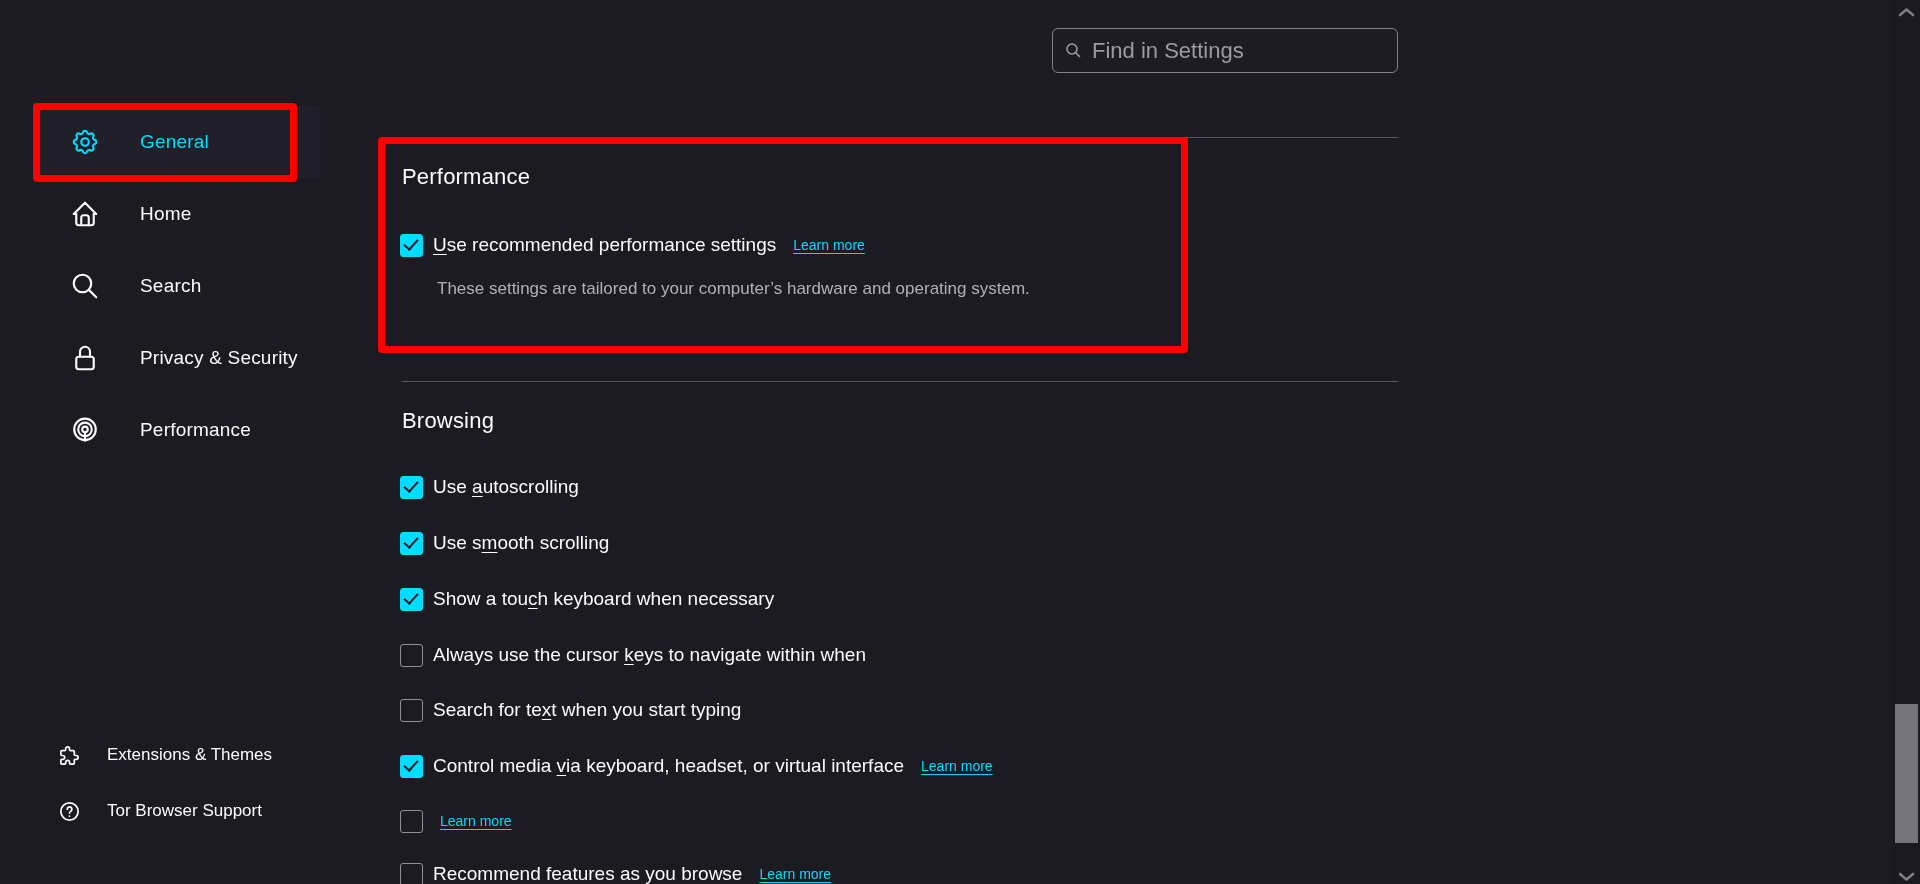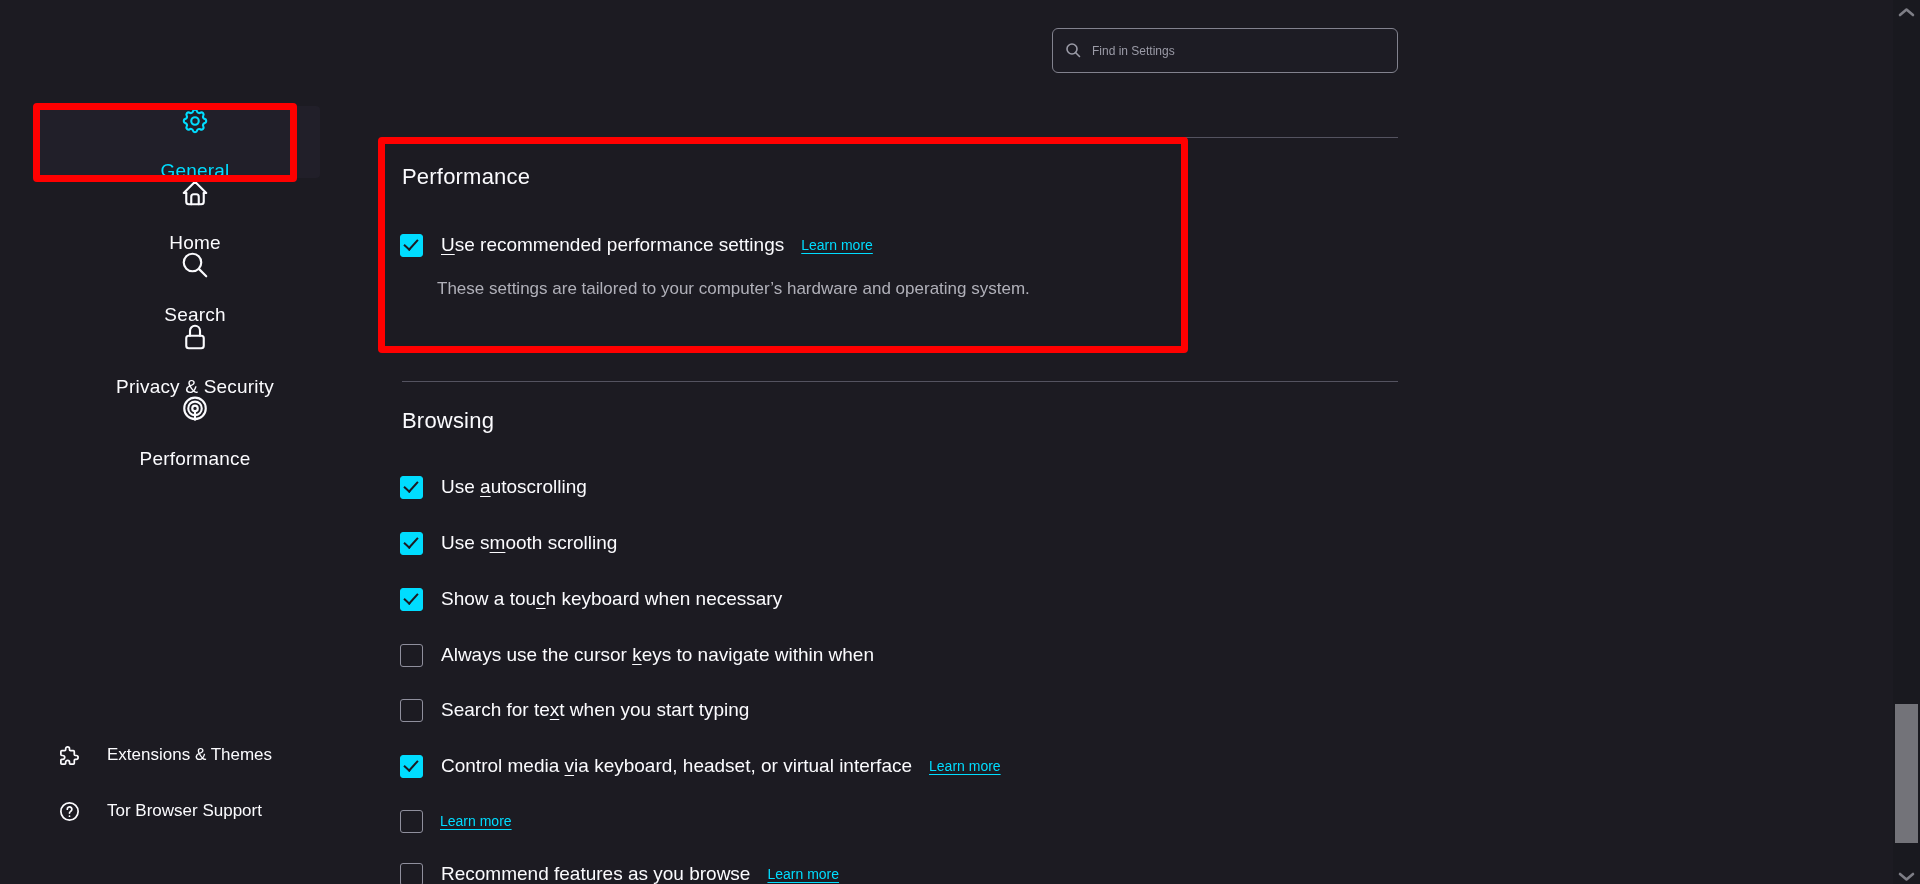--- a/index.html
+++ b/index.html
@@ -8,22 +8,22 @@
     background:var(--bg,#1c1b22);
     font-family:"Liberation Sans","DejaVu Sans",sans-serif;
     color:var(--text,#fbfbfe);
     position:relative;
   }
   .abs { position:absolute; }
 
   
   .nav-item{
     position:absolute; left:40px; width:280px; height:72px;
-    display:flex; align-items:center; gap:24px; padding-left:30px;
-    border-radius:4px; cursor:pointer; color:var(--text,#fbfbfe);flex-direction:column;
+    display:flex; align-items:center; gap:40px; padding-left:30px;
+    border-radius:4px; cursor:pointer; color:var(--text,#fbfbfe);
   }
   .nav-item .icon{ width:30px; height:30px; flex:0 0 auto; }
   .nav-item svg{ stroke:currentColor; fill:none; stroke-width:1.7; stroke-linecap:round; stroke-linejoin:round; width:100%; height:100%; }
   .nav-label{ font-size:19px; letter-spacing:.2px; }
   .nav-item.selected{ color:var(--accent,#00ddff); background:#211f29; }
 
   .foot-item{
     position:absolute; left:58px; width:300px; height:36px;
     display:flex; align-items:center; gap:26px; cursor:pointer; color:var(--text,#fbfbfe);
   }
@@ -31,38 +31,38 @@
   .foot-item svg{ stroke:currentColor; fill:none; stroke-width:1.8; stroke-linecap:round; stroke-linejoin:round; width:100%; height:100%; }
   .foot-label{ font-size:17px; }
 
   
   .search-box{
     left:1052px; top:28px; width:346px; height:45px;
     border:1px solid #82828e; border-radius:6px; background:#1d1c24;
     display:flex; align-items:center; gap:10px; padding:0 12px; cursor:text;
   }
   .search-box svg{ width:17px; height:17px; stroke:#9b9ba7; fill:none; stroke-width:1.6; stroke-linecap:round; }
-  .search-placeholder{ font-size:12px; color:#9b9ba7; }
+  .search-placeholder{ font-size:22px; color:#9b9ba7; }
 
   
   .divider{ left:402px; width:996px; height:1px; background:var(--divider,#545360); }
   .section-heading{ left:402px; font-size:22px; font-weight:300; color:var(--text,#fbfbfe); letter-spacing:.2px; }
 
   .cb-row{ position:absolute; left:400px; height:34px; display:flex; align-items:center; }
   .checkbox{
     position:relative; width:23px; height:23px; border-radius:3px;
     border:1.5px solid #8f8f9d; background:transparent; cursor:pointer; flex:0 0 auto;
   }
   .checkbox.checked{ border-color:var(--accent,#00ddff); background:var(--accent,#00ddff); }
   .checkbox.checked::after{
     content:""; position:absolute; left:3px; top:4.5px; width:12px; height:6px;
     border-left:2.4px solid #1c1b22; border-bottom:2.4px solid #1c1b22;
     transform:rotate(-48deg);
   }
-  .cb-label{ margin-left:18px; font-size:19px; color:var(--text,#fbfbfe); }
+  .cb-label{ margin-left:10px; font-size:19px; color:var(--text,#fbfbfe); }
   .cb-label u{ text-underline-offset:3px; text-decoration-thickness:1px; }
   a.learn{ margin-left:17px; font-size:14px; color:var(--accent,#00ddff); text-decoration:underline; text-underline-offset:3px; cursor:pointer; }
   a.learn:empty{ display:none; }
   .description{ left:437px; font-size:17px; color:var(--dim,#b0b0b9); }
 
   
   .annotation{ border:7px solid var(--annotation,#ff0000); border-radius:4px; pointer-events:none; z-index:20; }
 
   
   .scroll-track{ left:1893px; top:0; width:27px; height:884px; background:#19191f; cursor:default; }

